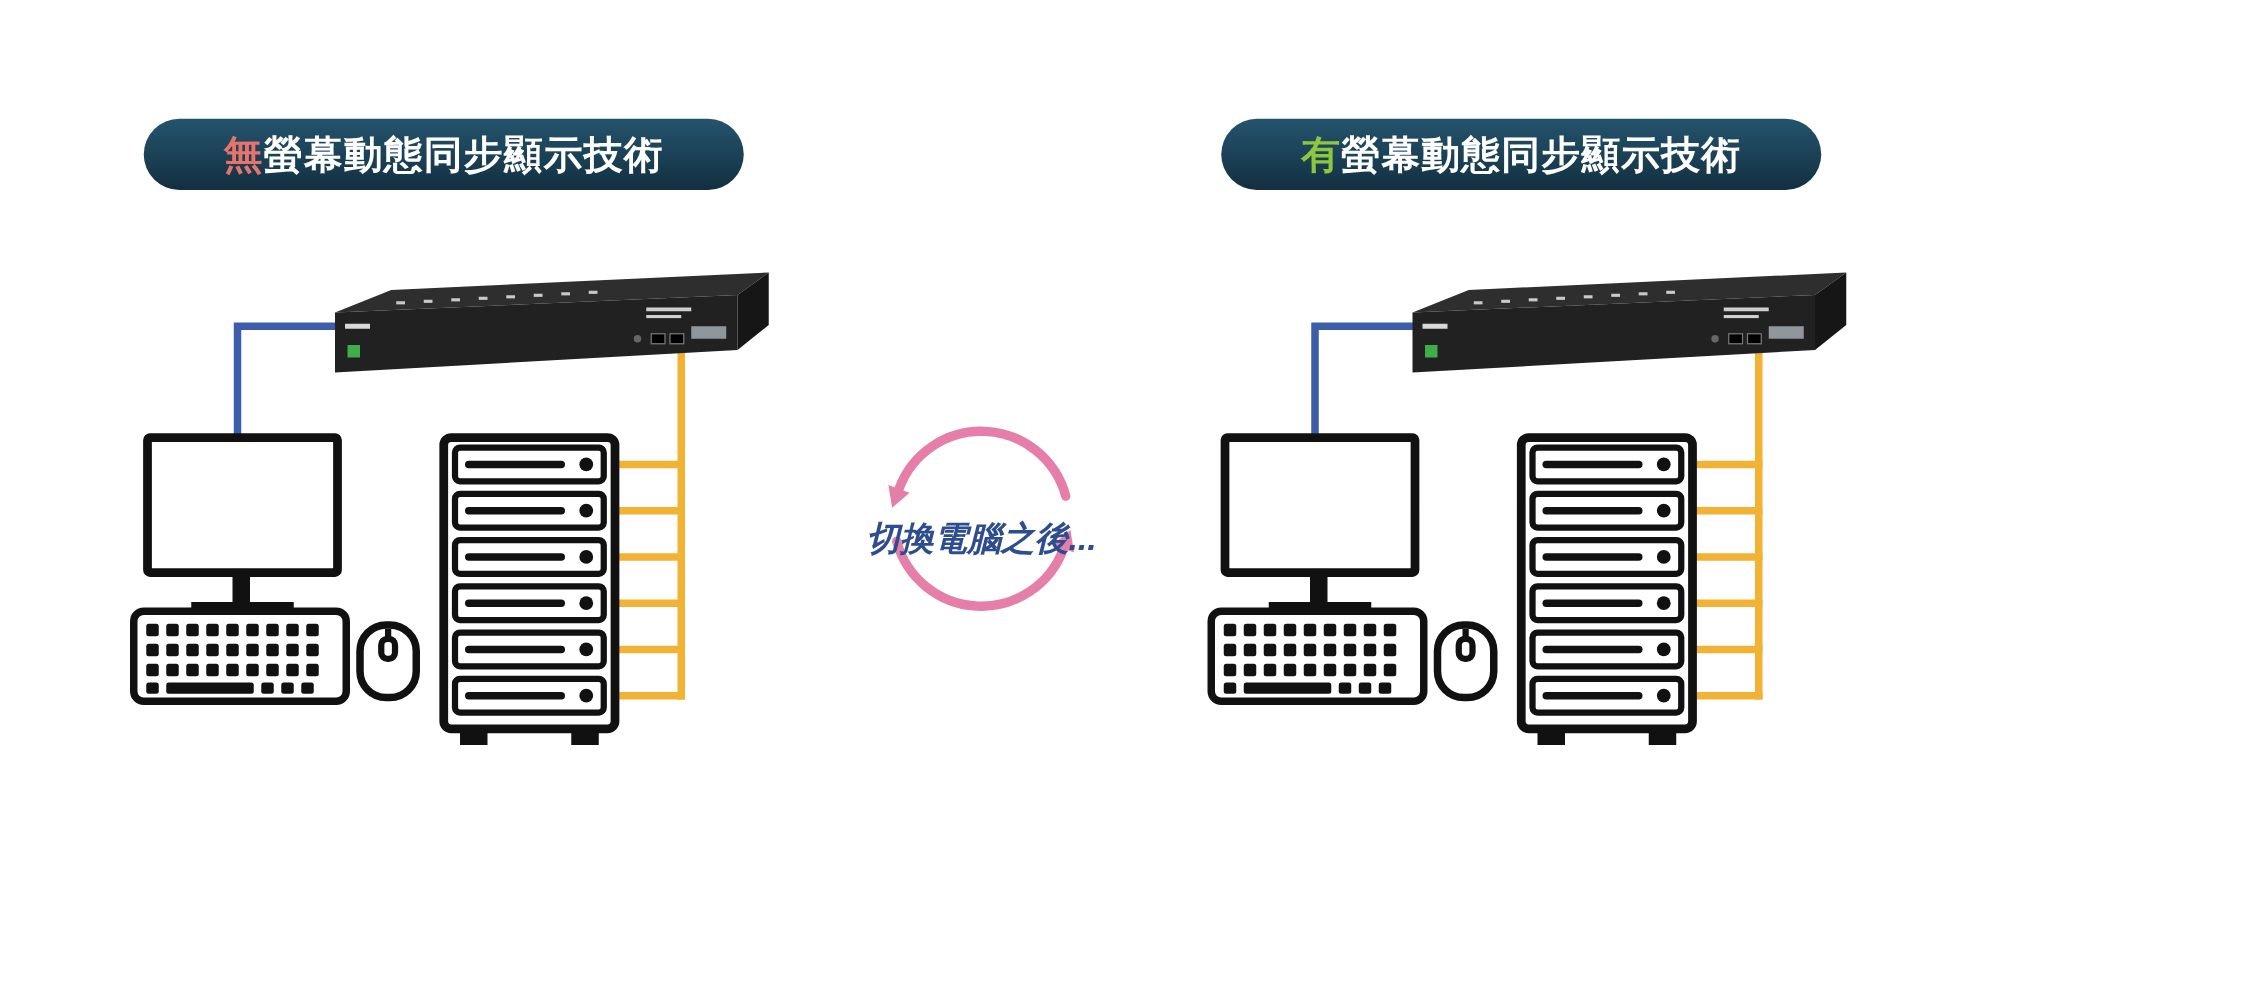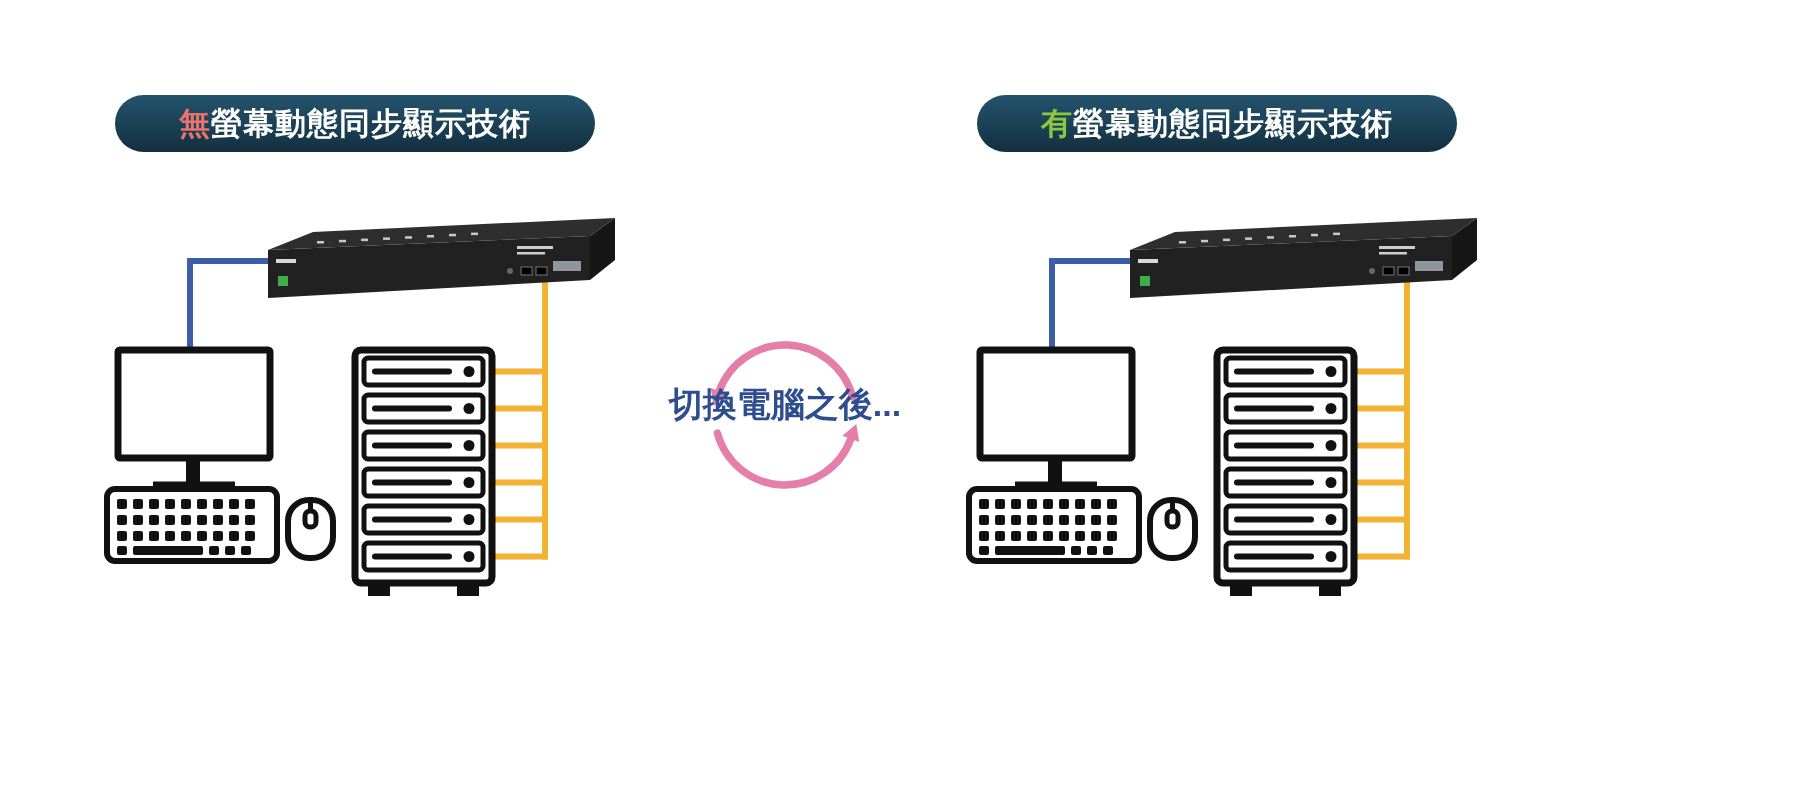--- a/index.html
+++ b/index.html
@@ -22,22 +22,22 @@
 
   .cable-blue   { fill:none; stroke:var(--cable-blue,#3c5da8); stroke-width:6; }
   .cable-yellow { fill:none; stroke:var(--cable-yellow,#f2b234); stroke-width:6; stroke-linecap:square; }
   .ink   { stroke:#111111; fill:#ffffff; }
   .solid { fill:#111111; stroke:none; }
 
   .cycle { position:absolute; left:677px; top:323px; width:220px; height:200px; }
   .cycle .arc { fill:none; stroke:var(--arrow-pink,#e57fa9); stroke-width:7.5; stroke-linecap:round; }
   .cycle .arrowhead { fill:var(--arrow-pink,#e57fa9); }
   .caption {
-    position:absolute; left:635px; top:382px; width:300px; text-align:center;
-    font-size:34px; font-weight:bold; color:var(--caption-blue,#2e4d8e);
+    position:absolute; left:635px; top:413px; width:300px; text-align:center;
+    font-size:27px; font-weight:bold; color:var(--caption-blue,#2e4d8e);font-style:italic;
   }
 </style>
 </head>
 <body>
 
 <svg width="0" height="0" style="position:absolute" aria-hidden="true">
   <defs>
     <symbol id="side-diagram" viewBox="0 0 640 500">
 
       <polyline class="cable-blue" points="135,148 135,56 220,56"></polyline>

